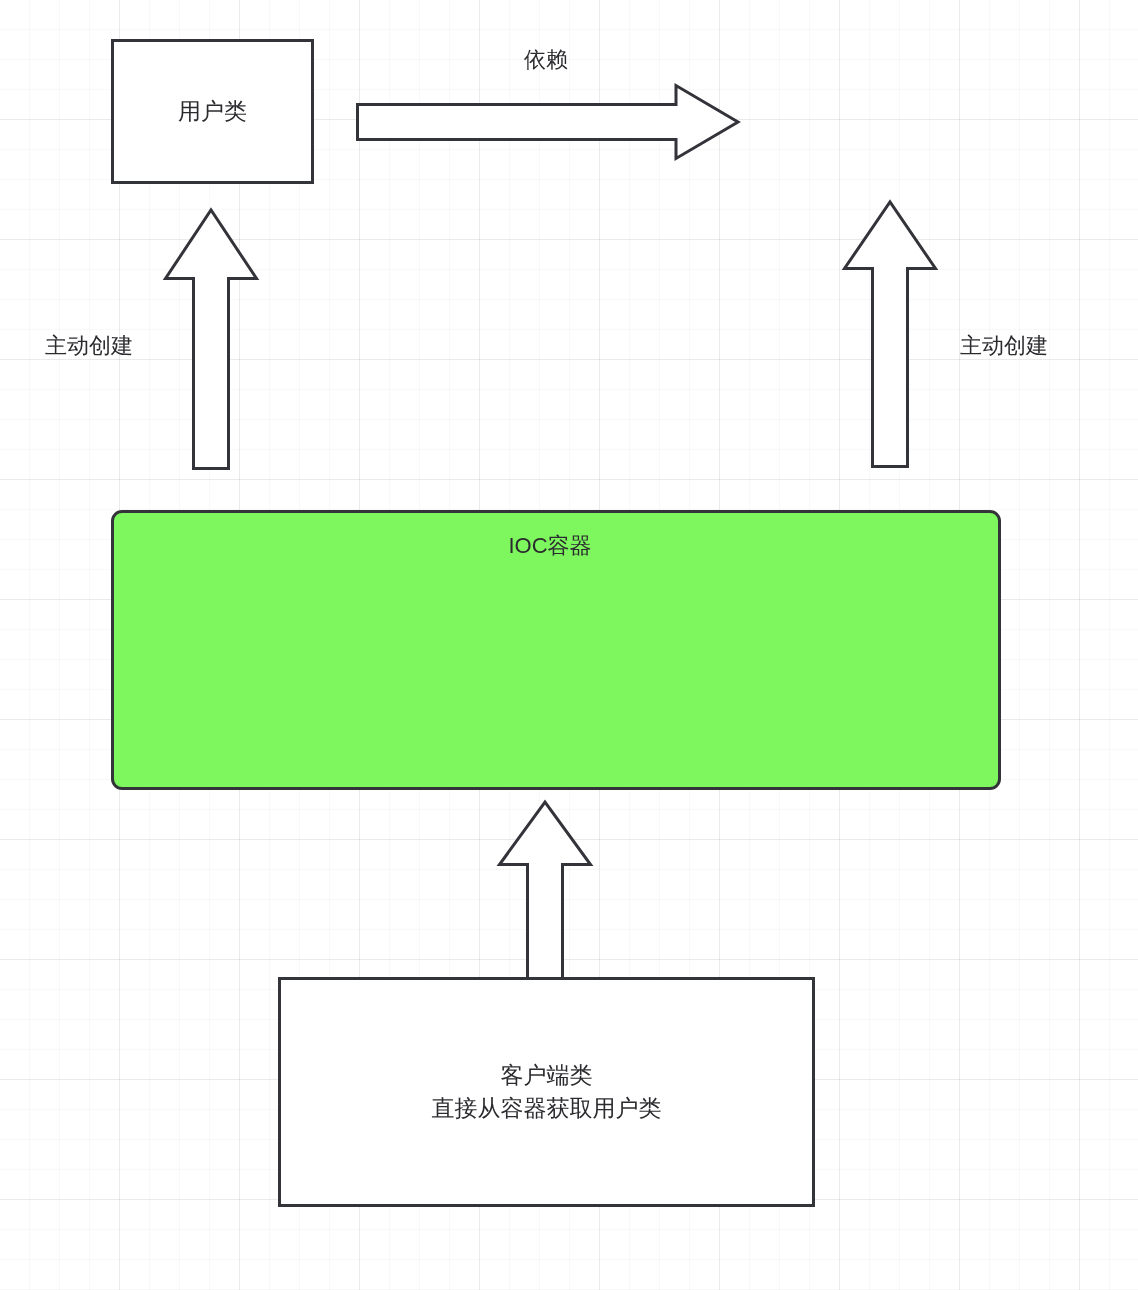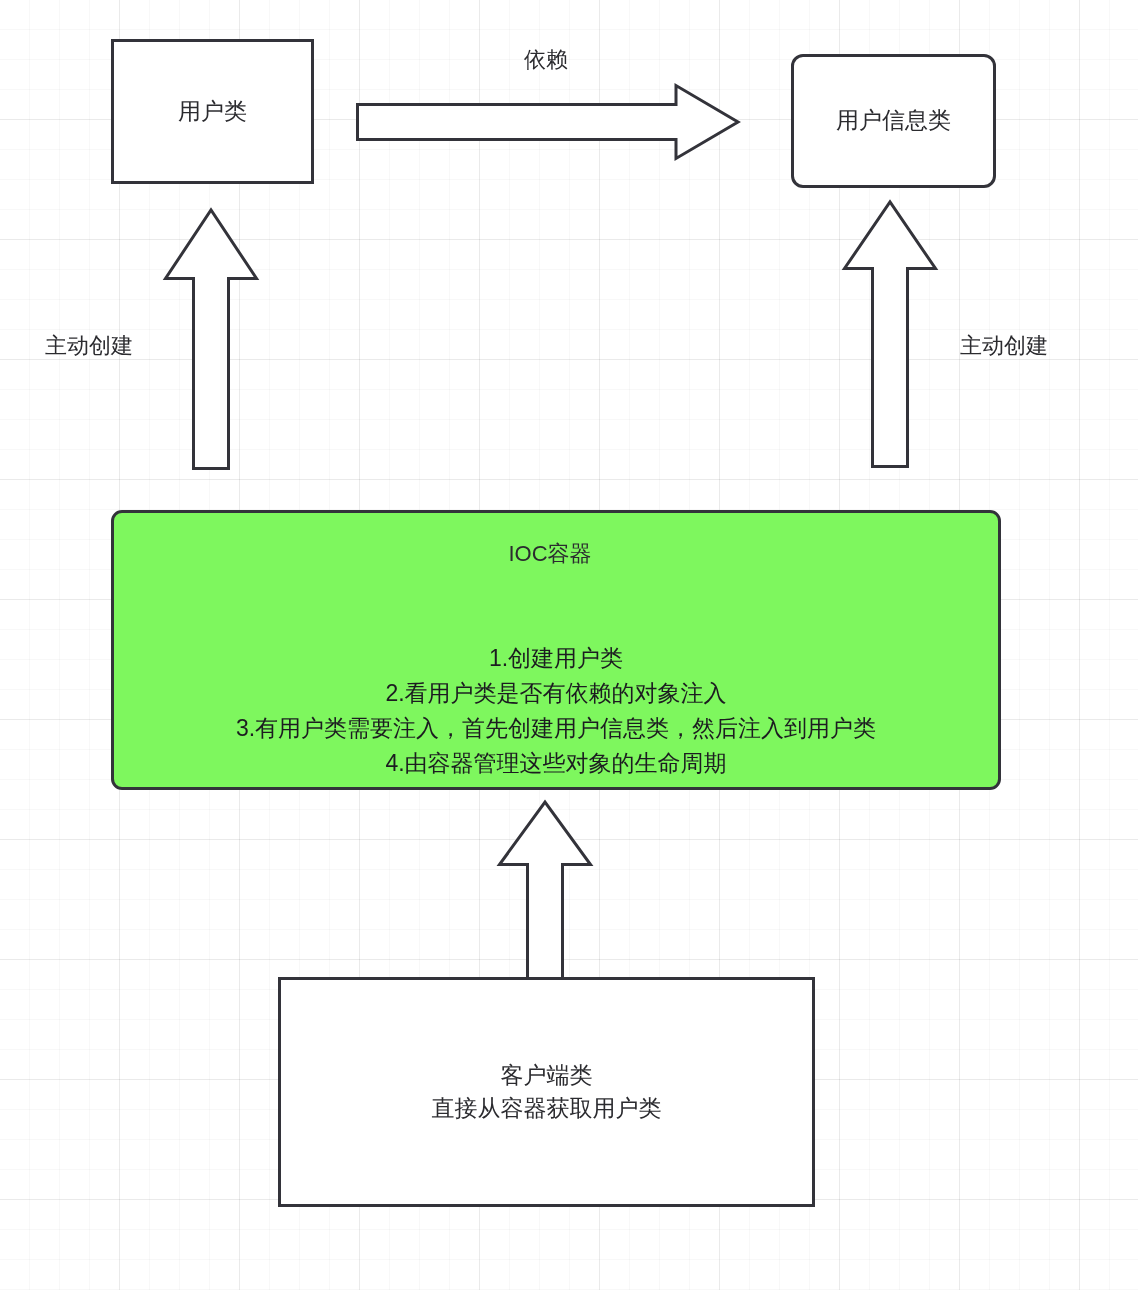--- a/index.html
+++ b/index.html
@@ -76,21 +76,20 @@
   }
 
   #node-ioc-container .ioc-title {
     position: absolute;
     left: 0;
     right: 12px;
     top: 18px;
     text-align: center;
     font-size: 22px;
     color: #2b2b2f;
-    margin-top: 8px;
   }
 
   #node-ioc-container .ioc-body {
     position: absolute;
     left: 0;
     right: 0;
     top: 128px;
     text-align: center;
     font-size: 23px;
     color: #1c1c20;
@@ -136,30 +135,23 @@
 </style>
 </head>
 <body>
 
 <div id="canvas">
 
   <div class="node" id="node-user-class">
     <div class="lines">用户类</div>
   </div>
 
-  <div class="node" id="node-user-info-class">
-    <div class="lines">用户信息类</div>
-  </div>
 
   <div class="node" id="node-ioc-container">
     <div class="ioc-title">IOC容器</div>
-    <div class="ioc-body">1.创建用户类
-2.看用户类是否有依赖的对象注入
-3.有用户类需要注入，首先创建用户信息类，然后注入到用户类
-4.由容器管理这些对象的生命周期</div>
   </div>
 
   <div class="node" id="node-client-class">
     <div class="lines">客户端类
 直接从容器获取用户类</div>
   </div>
 
   <div class="edge-label" id="label-dependency">依赖</div>
 
   <div class="edge-label" id="label-create-left">主动创建</div>

